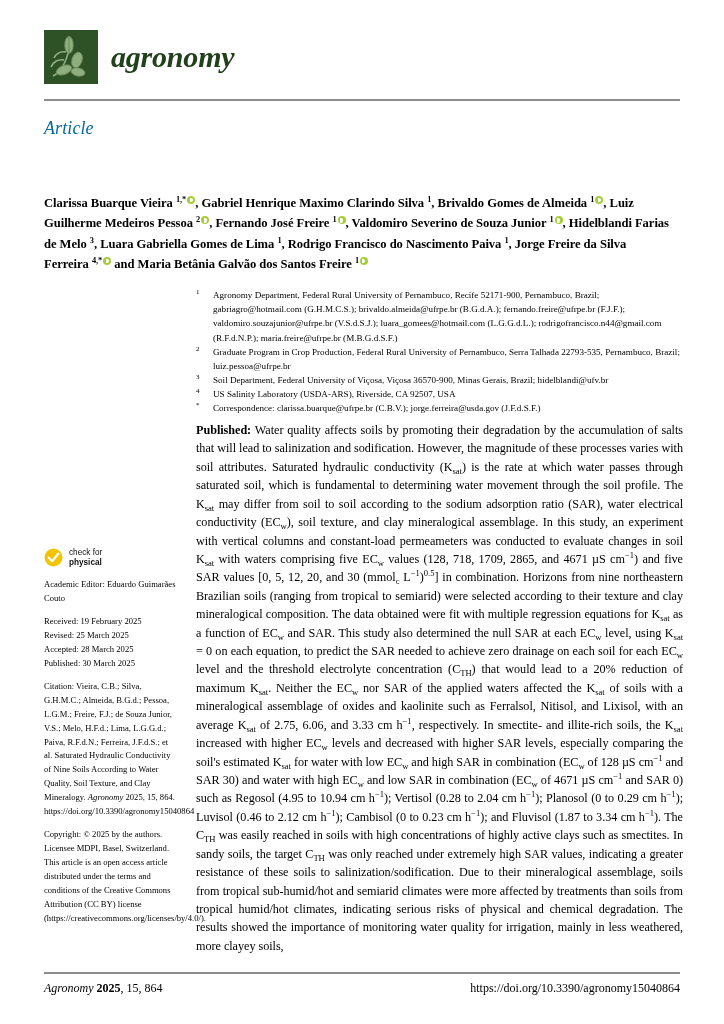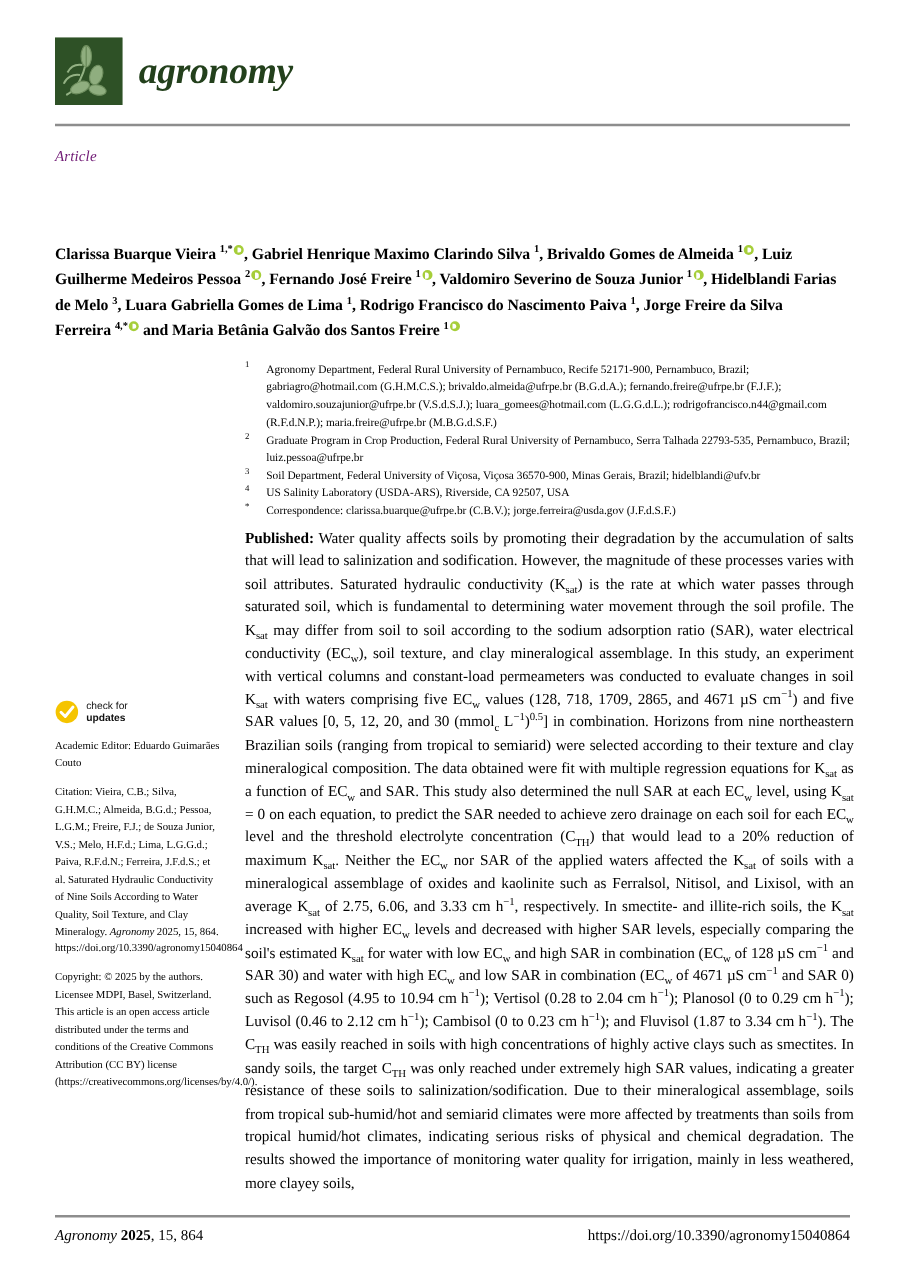--- a/index.html
+++ b/index.html
@@ -71,22 +71,22 @@
     height: 2px;
     background: #8d8d8d;
   }
 
   
   .article-kind {
     position: absolute;
     left: 44px;
     top: 118px;
     font-style: italic;
-    font-size: 12px;
-    color: #701a75;
+    font-size: 18px;
+    color: #0369a1;
     letter-spacing: 0.1px;
   }
   .title {
     position: absolute;
     left: 44px;
     top: 134px;
     width: 620px;
     font-size: 22.3px;
     font-weight: bold;
     line-height: 1.29;
@@ -175,21 +175,20 @@
     top: 548px;
     width: 134px;
     font-size: 8.6px;
     line-height: 1.62;
     color: #000;
   }
   .cfu {
     display: flex;
     align-items: flex-start;
     margin-bottom: 11px;
-    margin-top: 12px;
   }
   .cfu-badge {
     width: 19px;
     height: 19px;
     flex: none;
     margin-right: 6px;
   }
   .cfu-text {
     font-family: "Liberation Sans", sans-serif;
     font-size: 8.2px;
@@ -296,26 +295,32 @@
 
     <div class="cfu">
       <div class="cfu-badge">
         <svg width="19" height="19" viewBox="0 0 19 19" aria-hidden="true">
           <circle cx="9.5" cy="9.5" r="9" fill="#f5c400"></circle>
           <path d="M4.8 9.8 L8.2 13.2 L14.4 5.6" fill="none" stroke="#ffffff" stroke-width="2.3" stroke-linecap="round" stroke-linejoin="round"></path>
         </svg>
       </div>
       <div class="cfu-text">
         <div class="l1">check for</div>
-        <div class="l2">updates</div>
+        <div class="l2">physical</div>
       </div>
     </div>
 
     <div class="sb-block">Academic Editor: Eduardo Guimarães Couto</div>
 
+    <div class="sb-block">
+      <span class="sb-line">Received: 19 February 2025</span>
+      <span class="sb-line">Revised: 25 March 2025</span>
+      <span class="sb-line">Accepted: 28 March 2025</span>
+      <span class="sb-line">Published: 30 March 2025</span>
+    </div>
 
     <div class="sb-block">
       <b>Citation:</b>
       <span>Vieira, C.B.; Silva, G.H.M.C.; Almeida, B.G.d.; Pessoa, L.G.M.; Freire, F.J.; de Souza Junior, V.S.; Melo, H.F.d.; Lima, L.G.G.d.; Paiva, R.F.d.N.; Ferreira, J.F.d.S.; et al. Saturated Hydraulic Conductivity of Nine Soils According to Water Quality, Soil Texture, and Clay Mineralogy.</span>
       <i>Agronomy</i>
       <b>2025</b><span>, <span>15</span>, <span>864</span>.</span>
       <span>https://doi.org/10.3390/agronomy15040864</span>
     </div>
 
     <div class="sb-block tight">

